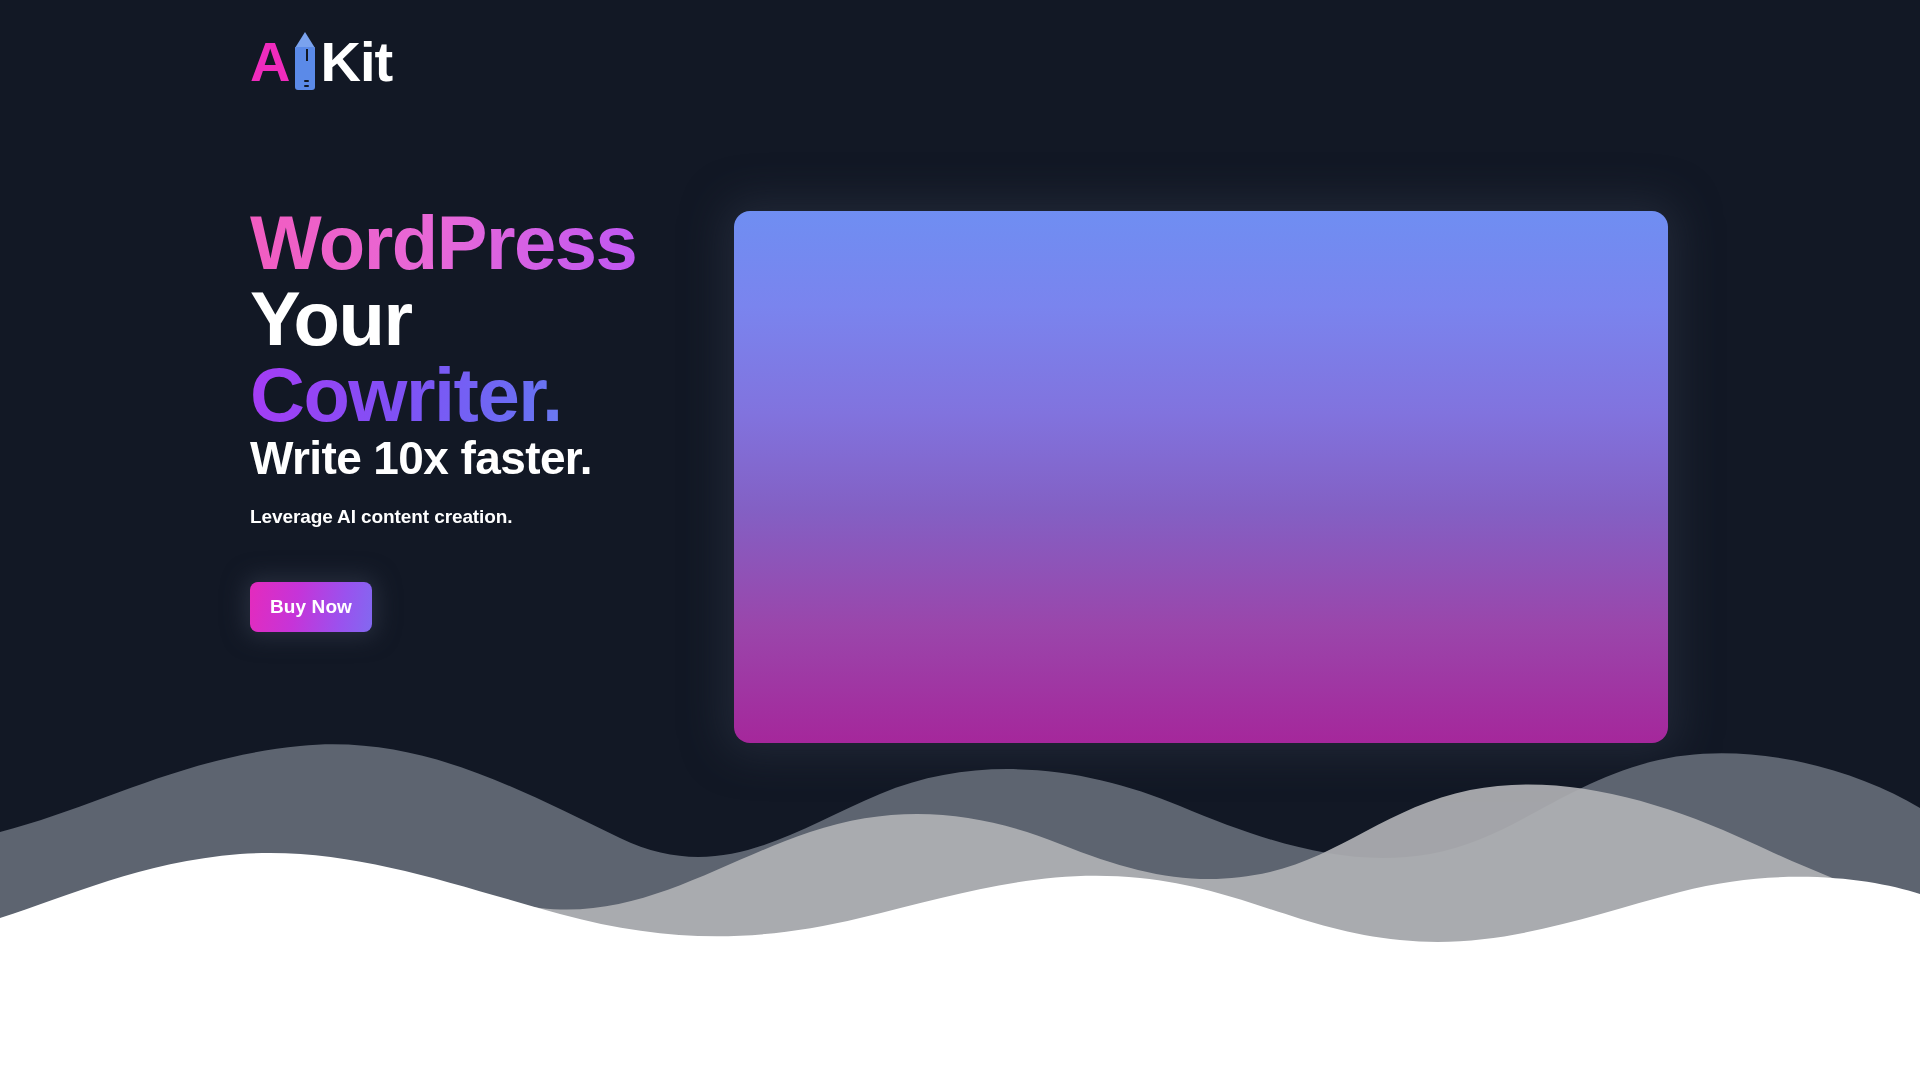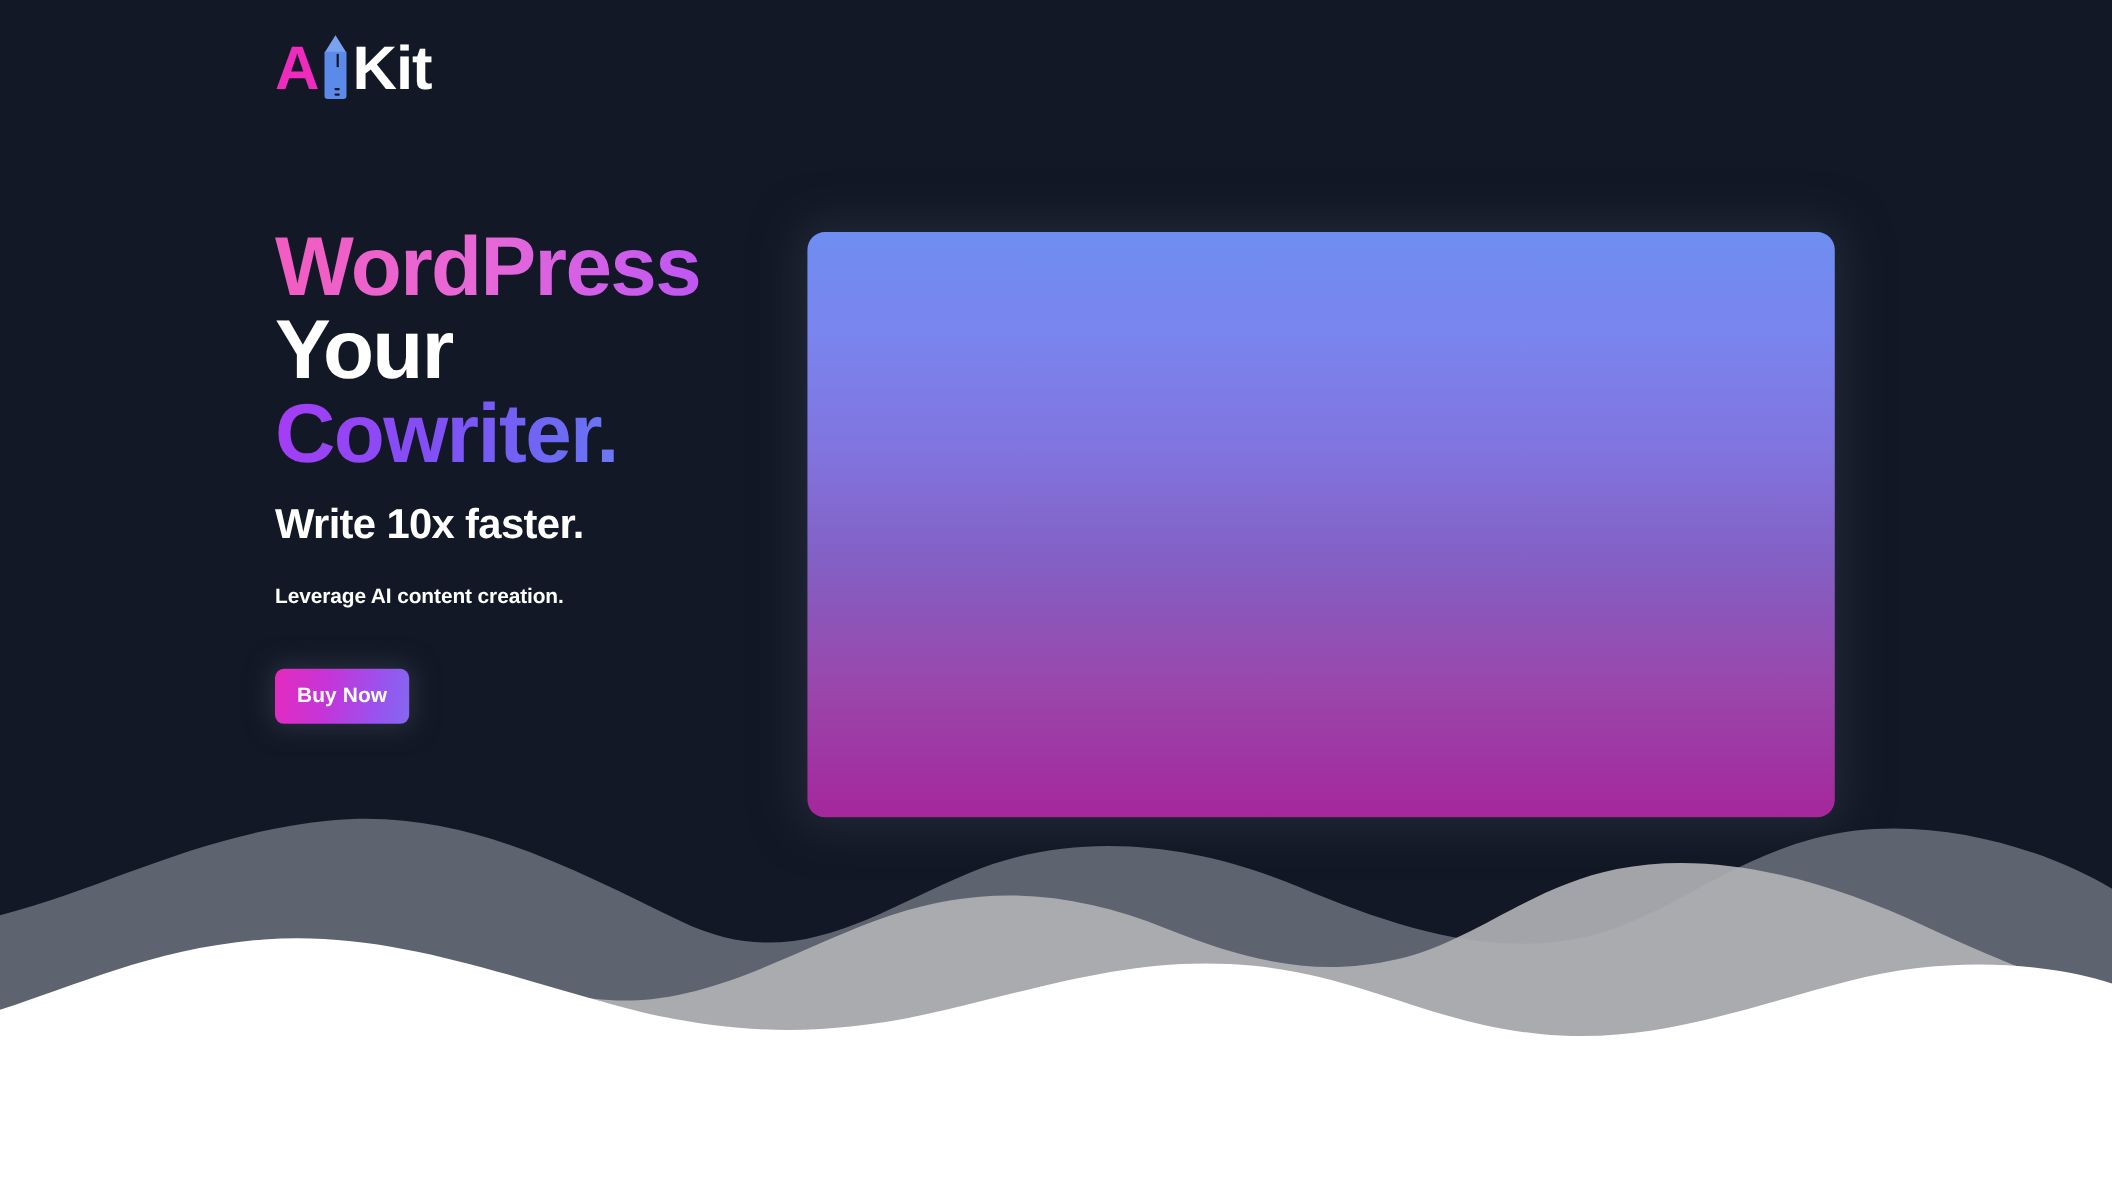--- a/index.html
+++ b/index.html
@@ -96,29 +96,28 @@
     -webkit-text-fill-color:transparent;
   }
   .ln-cowriter {
     background:linear-gradient(100deg,#a63cf5 0%, #8050f5 30%, #6a6ef3 55%, #6e94f0 80%, #62a5f5 100%);
     -webkit-background-clip:text;
     background-clip:text;
     color:transparent;
     -webkit-text-fill-color:transparent;
   }
   .sub-headline {
-    margin-top:24px;
-    font-size:38px;
+    font-size:46px;
     font-weight:bold;
     color:#ffffff;
     letter-spacing:-0.6px;
     line-height:1.1;
   }
   .sub-text {
-    margin-top:33px;
+    margin-top:22px;
     font-size:19px;
     font-weight:bold;
     color:#ffffff;
     letter-spacing:-0.1px;
   }
   .powered {
     margin-top:25px;
     font-size:19px;
     font-weight:bold;
     color:#7c9ef5;

